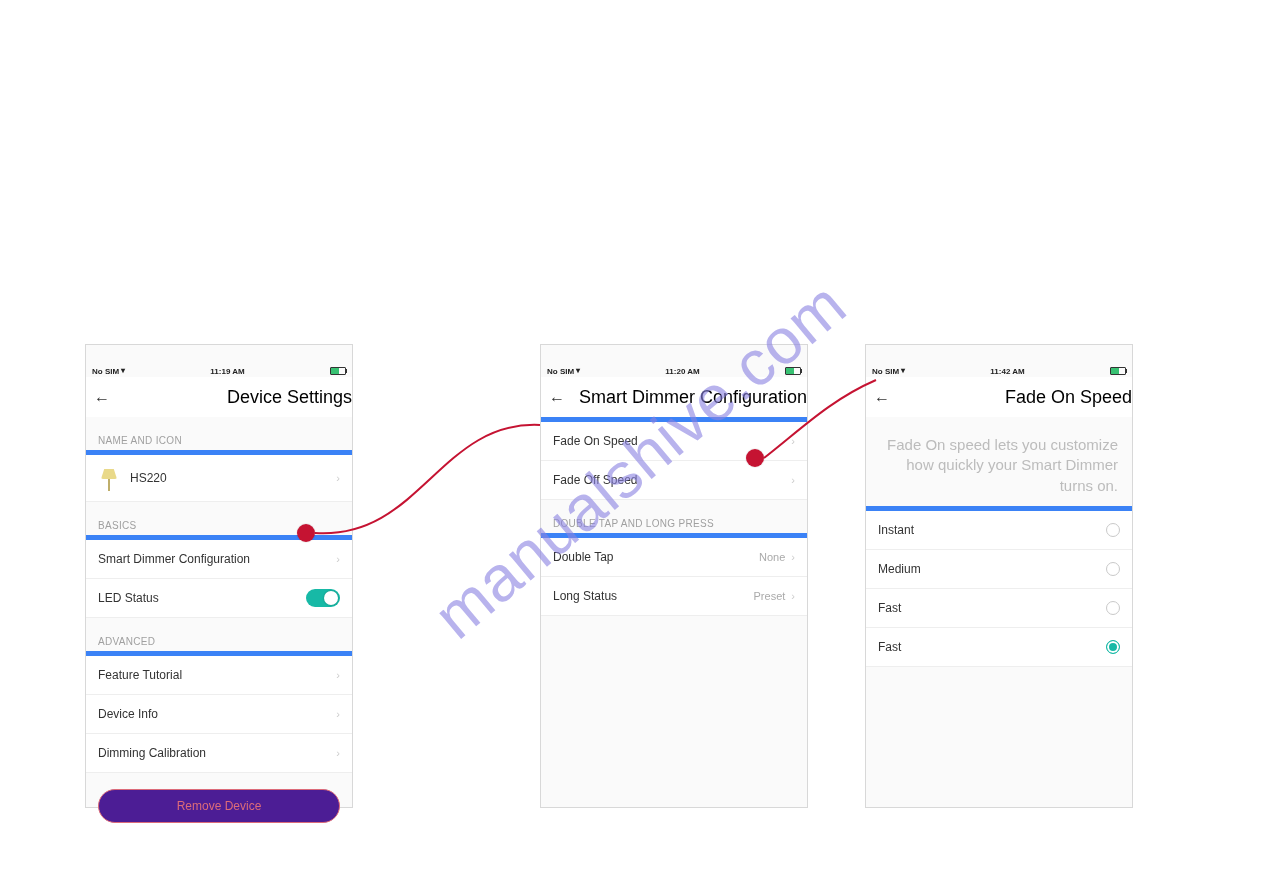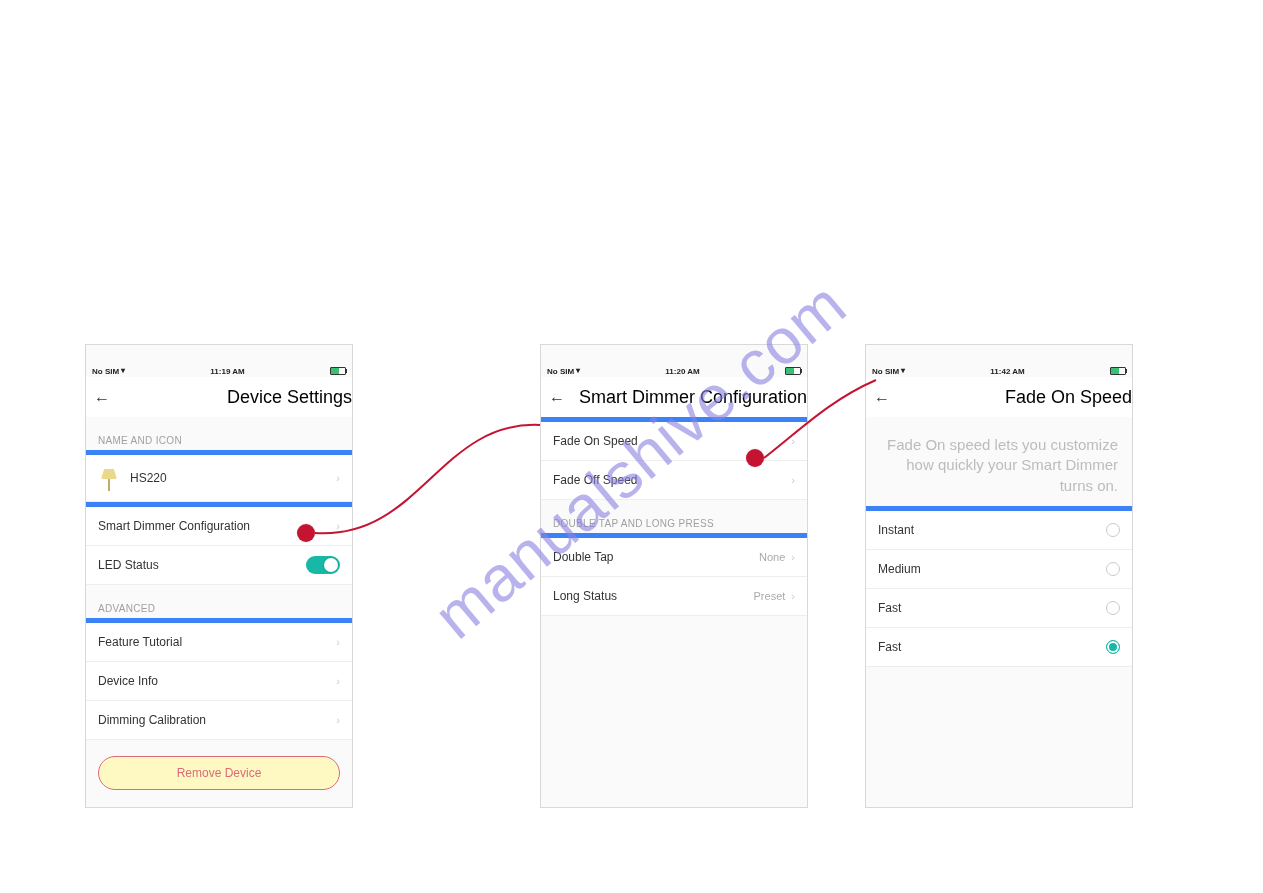--- a/index.html
+++ b/index.html
@@ -106,21 +106,21 @@
     background:#fff; box-shadow:0 0 2px rgba(0,0,0,.3);
   }
   .remove-btn {
     margin: 16px 12px 0 12px;
     border:1px solid #dc6b79;
     color:#dc6b79;
     border-radius:20px;
     height:32px;
     display:flex; align-items:center; justify-content:center;
     font-size:12px;
-    background:#fef9c3;
+    background:#4c1d95;
   }
 
   .desc-text {
     font-size:15px; color:#bcbcbc; text-align:right; padding:18px 14px 10px 14px; line-height:1.35;
   }
 
   .radio {
     width:12px; height:12px; border:1px solid #c9c9c9; border-radius:50%; display:inline-block;
   }
   .radio.selected {
@@ -193,20 +193,21 @@
             <span class="lamp"></span>
           </span>
         <span>HS220</span>
       </span>
       <span class="right">
           <span class="chev">›</span>
         </span>
     </div>
   </div>
 
+  <div class="section-header">BASICS</div>
   <div class="list">
     <div class="row">
       <span>Smart Dimmer Configuration</span>
       <span class="right">
           <span class="chev">›</span>
         </span>
     </div>
     <div class="row">
       <span>LED Status</span>
       <span class="right">

